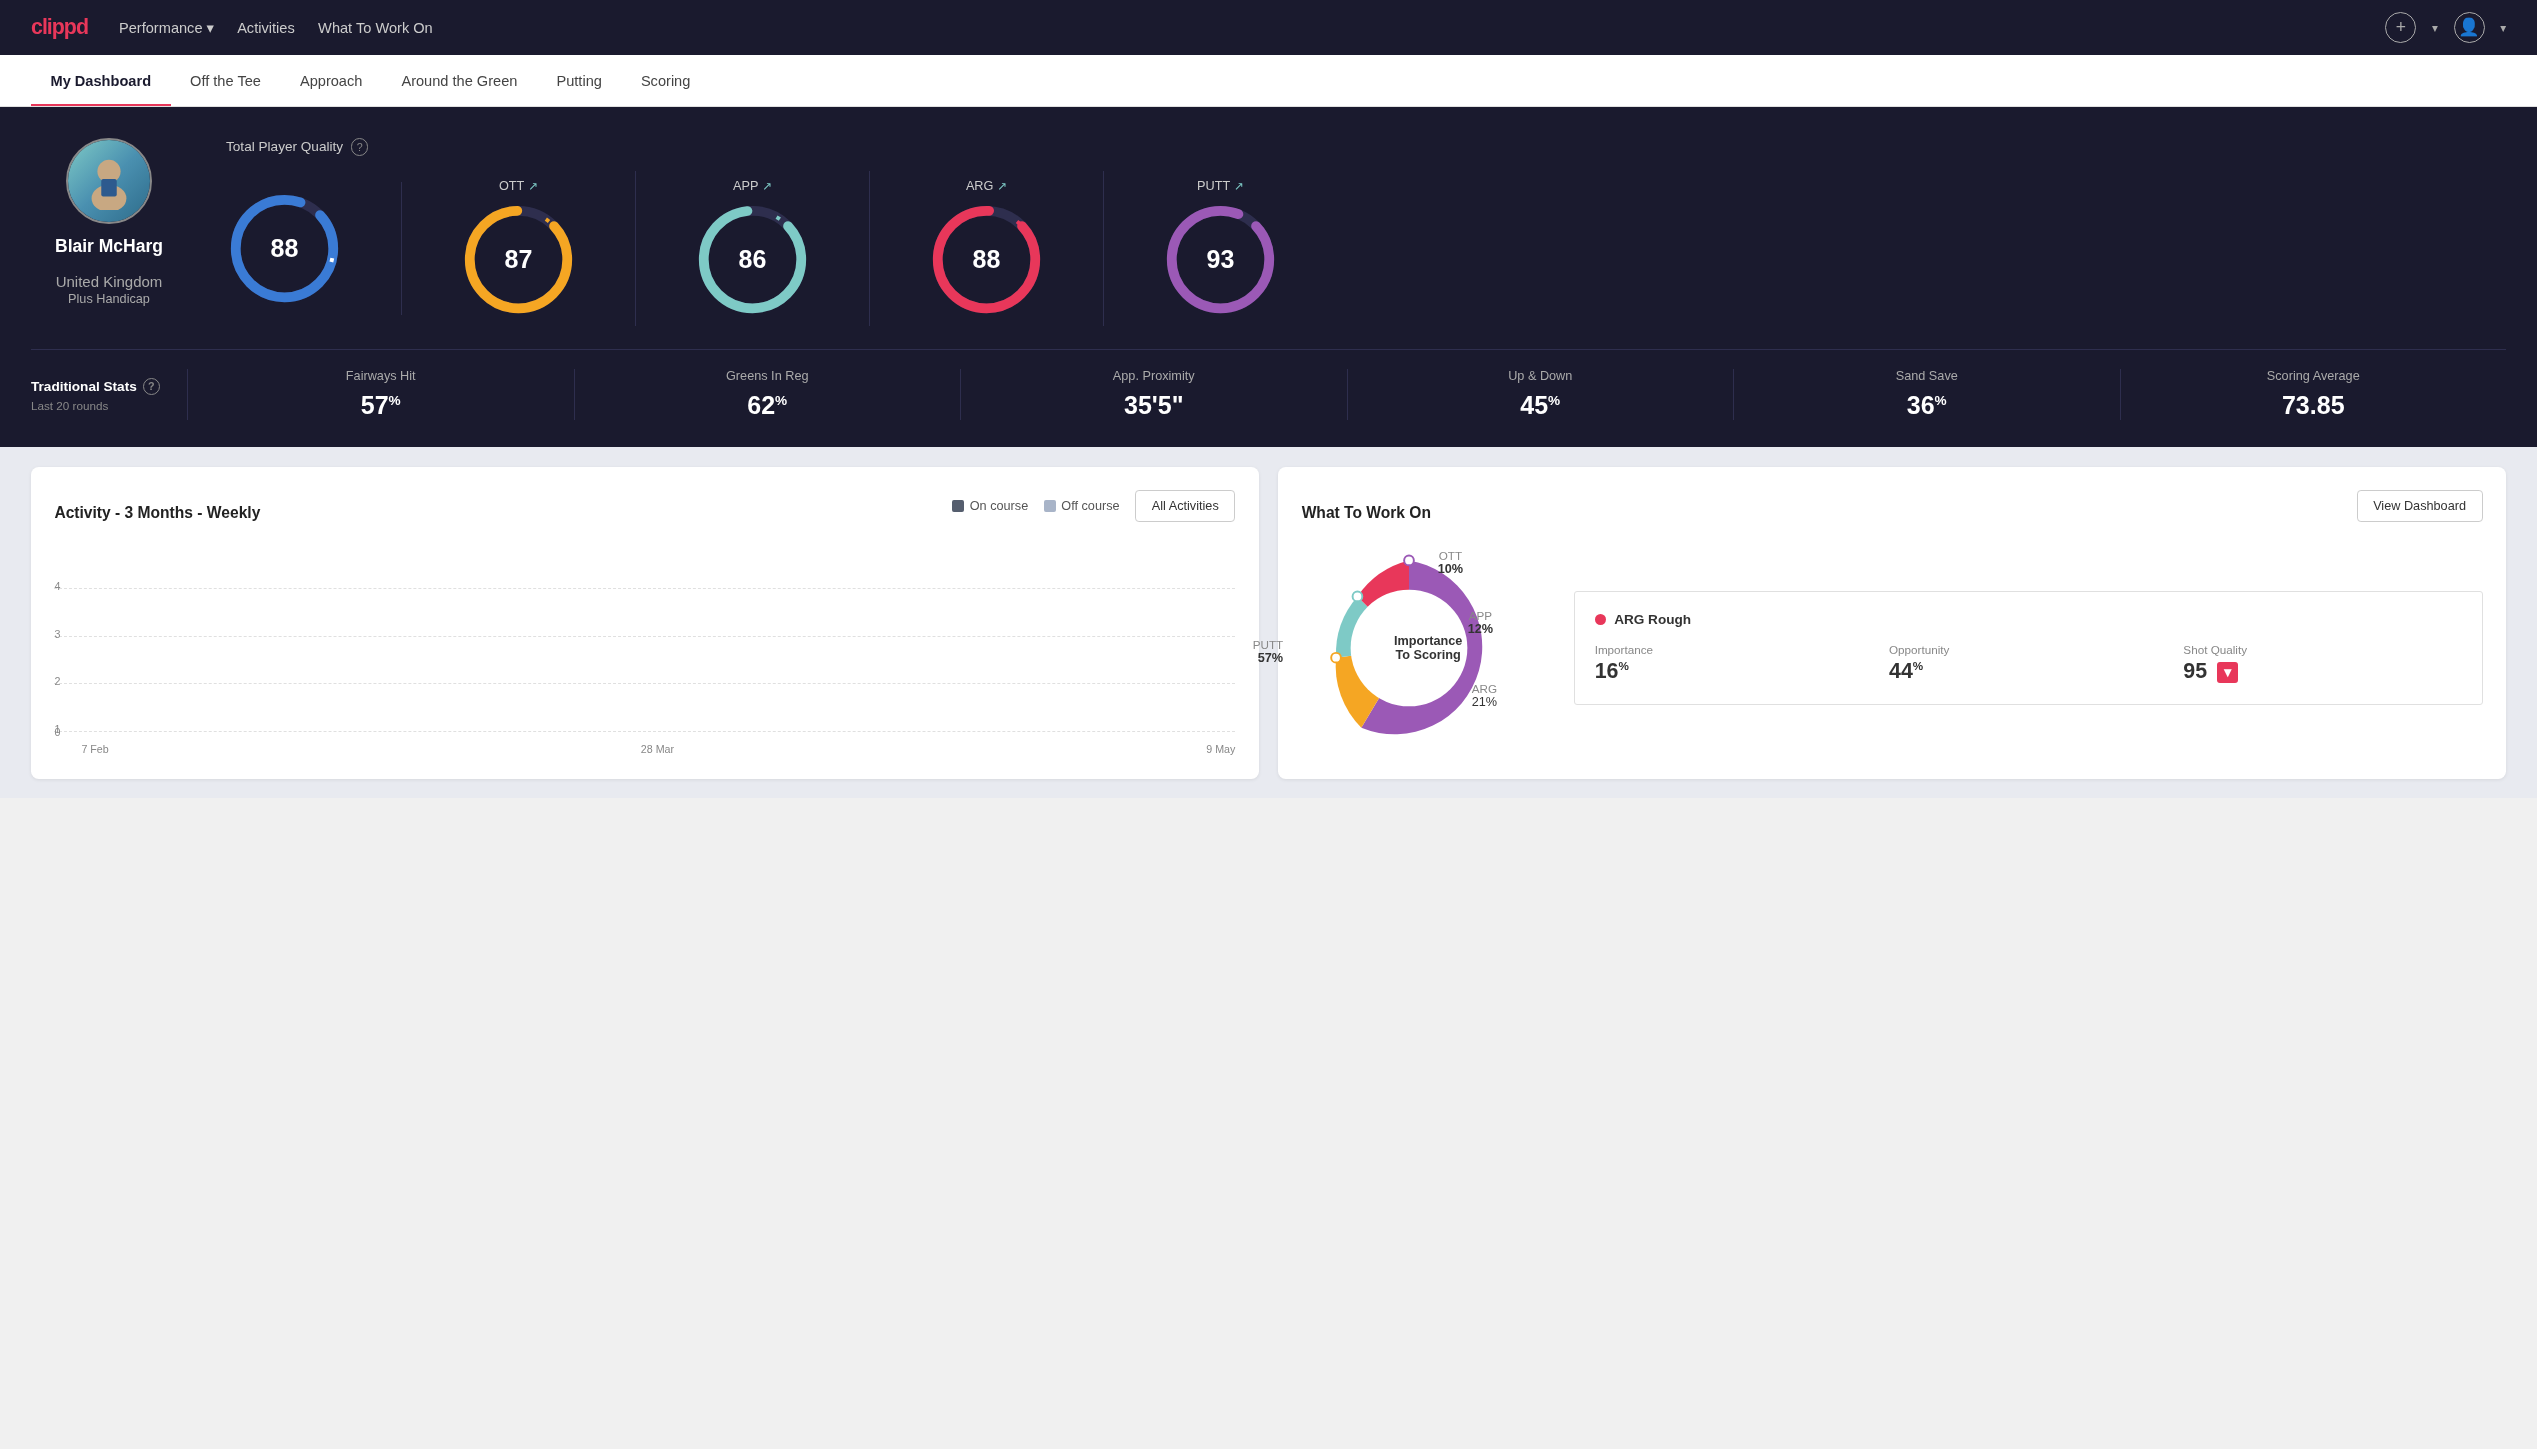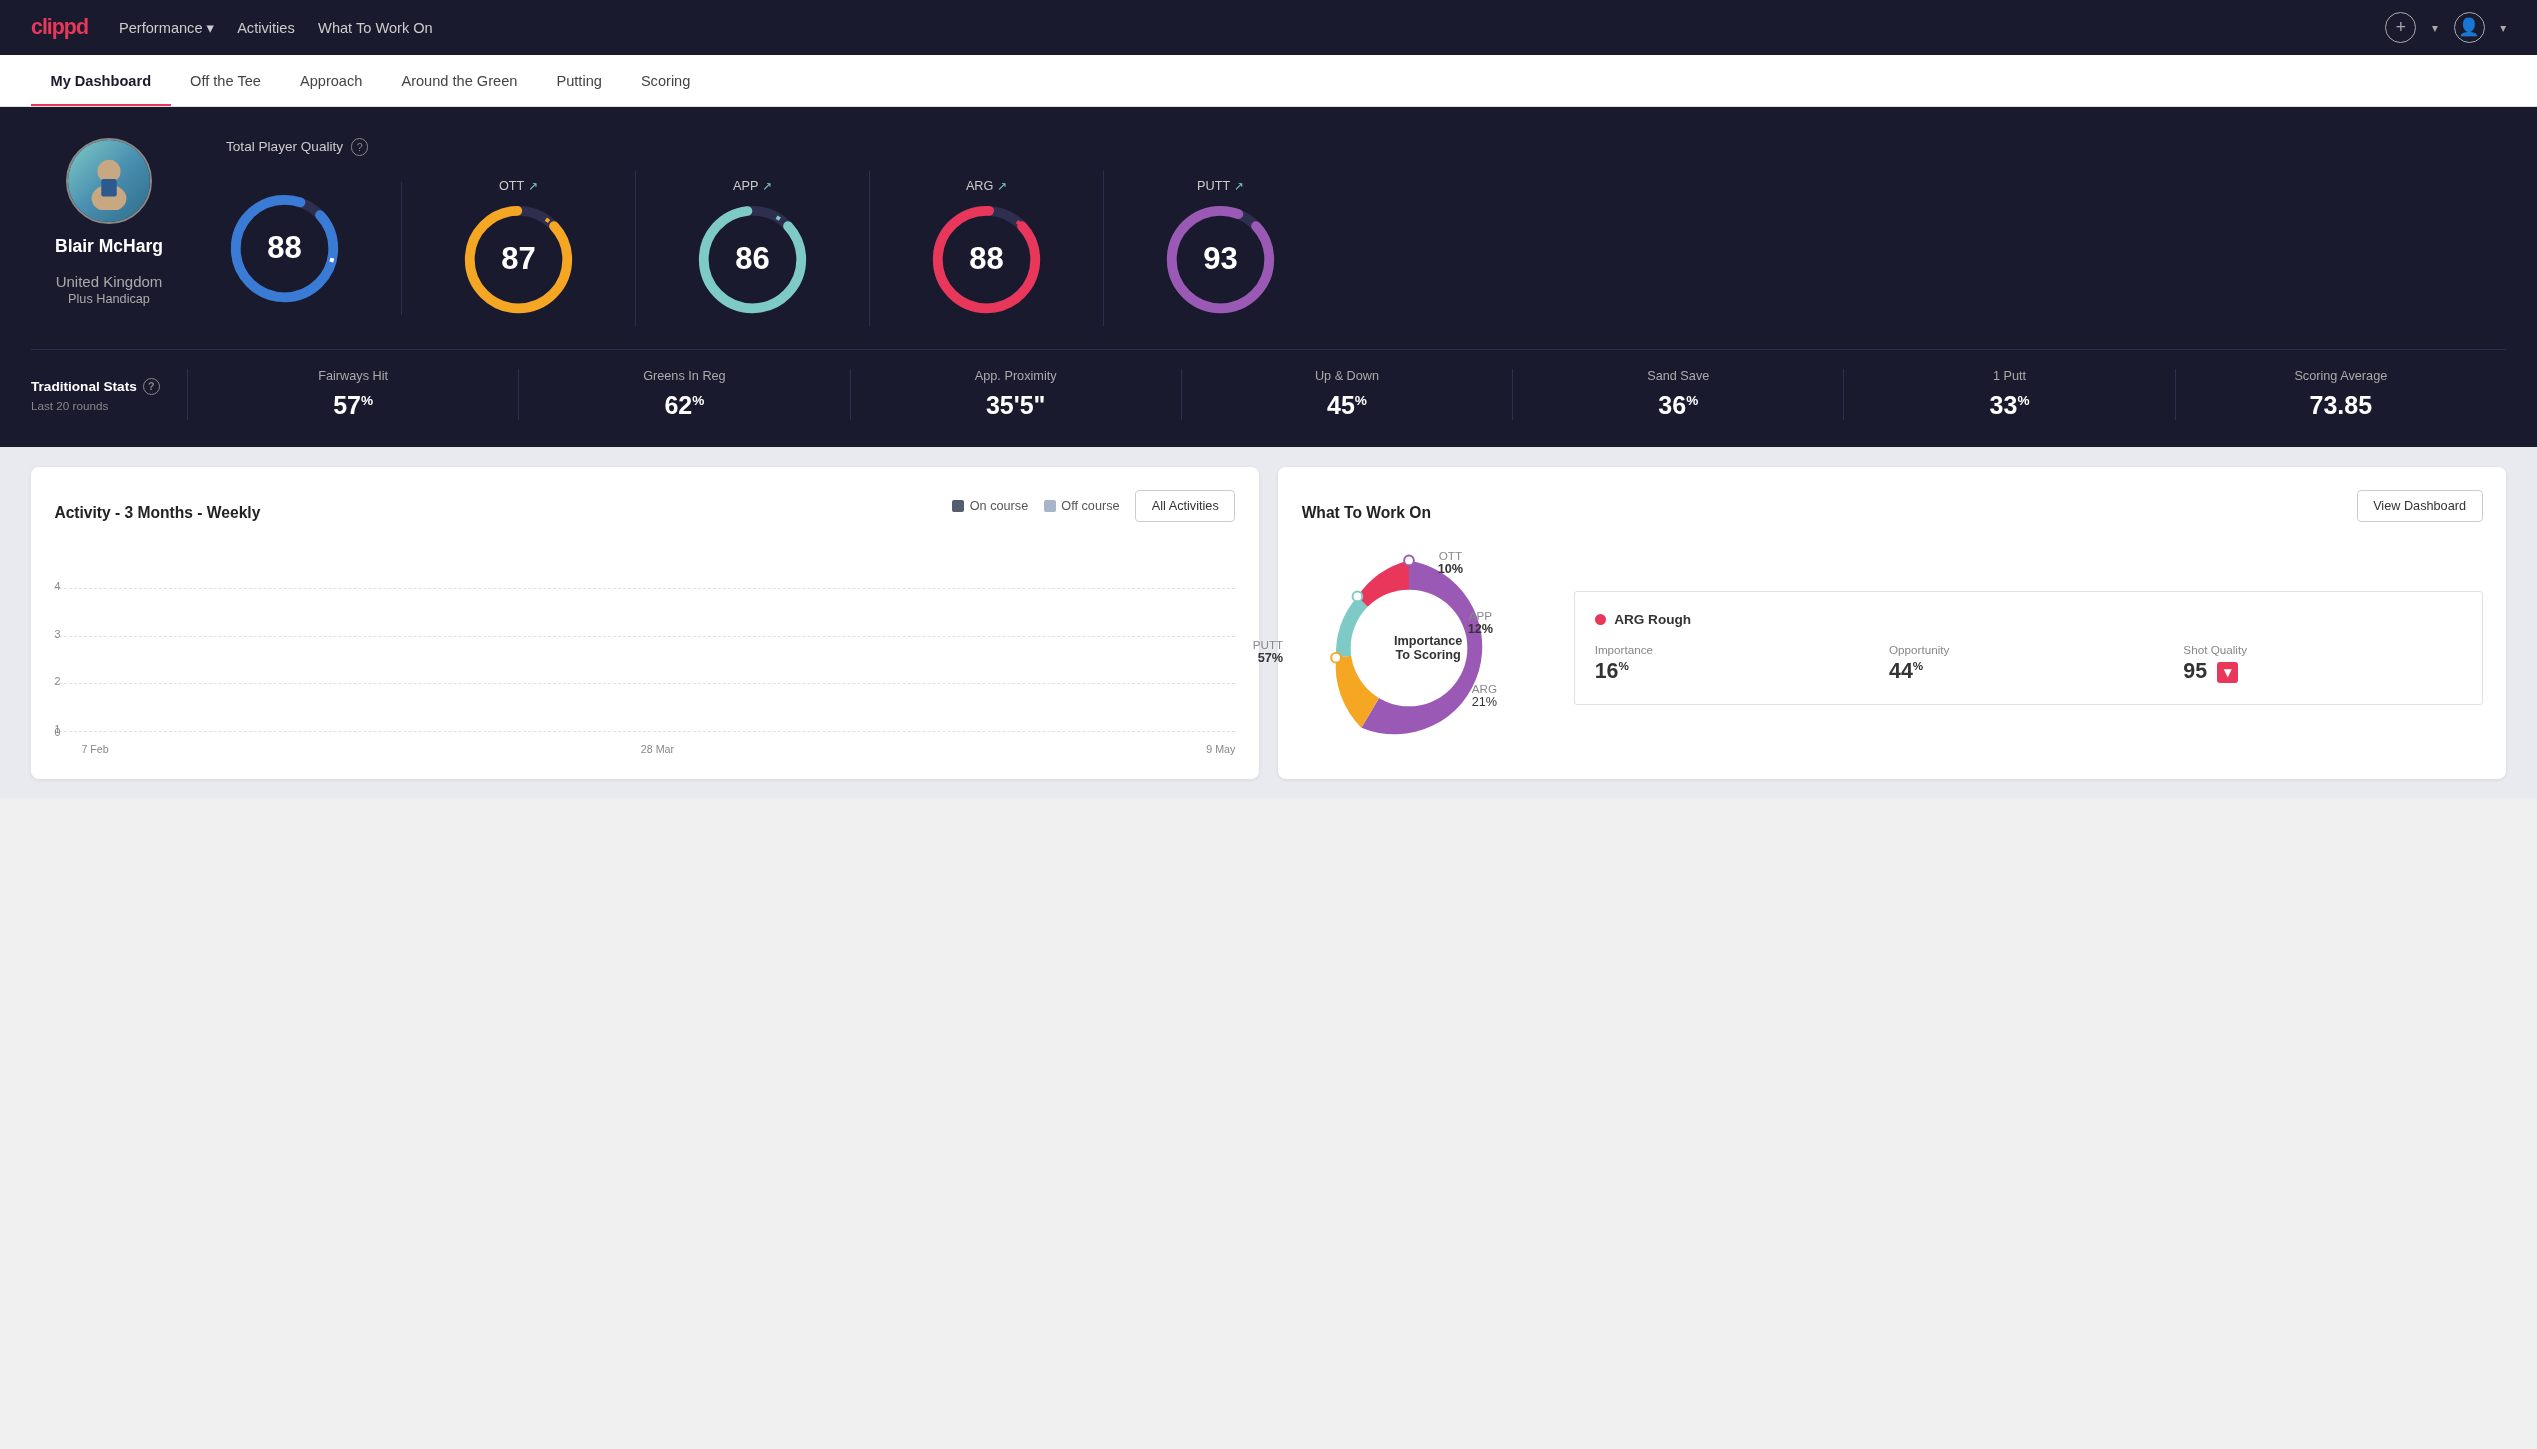--- a/index.html
+++ b/index.html
@@ -137,21 +137,21 @@
       display: flex;
       align-items: center;
       gap: 3.9px;
     }
     .trend-up { color: #7ecac6; font-size: 11.7px; }
     .ring-container { position: relative; width: 117px; height: 117px; }
     .ring-value {
       position: absolute;
       top: 50%; left: 50%;
       transform: translate(-50%, -50%);
-      font-size: 31px;
+      font-size: 25px;
       font-weight: 700;
       color: #fff;
     }
 
     
     .trad-stats {
       display: flex;
       align-items: center;
       gap: 0;
       padding-top: 19.5px;
@@ -445,26 +445,20 @@
           <span>45</span><sup>%</sup>
         </div>
       </div>
       <div class="stat-item">
         <div class="stat-name">Sand Save</div>
         <div class="stat-val">
           <span>36</span><sup>%</sup>
         </div>
       </div>
       <div class="stat-item">
-        <div class="stat-name">1 Putt</div>
-        <div class="stat-val">
-          <span>33</span><sup>%</sup>
-        </div>
-      </div>
-      <div class="stat-item">
         <div class="stat-name">Scoring Average</div>
         <div class="stat-val">
           <span>73.85</span>
         </div>
       </div>
     </div>
   </div>
 </div>
 
 <div class="bottom-section">

